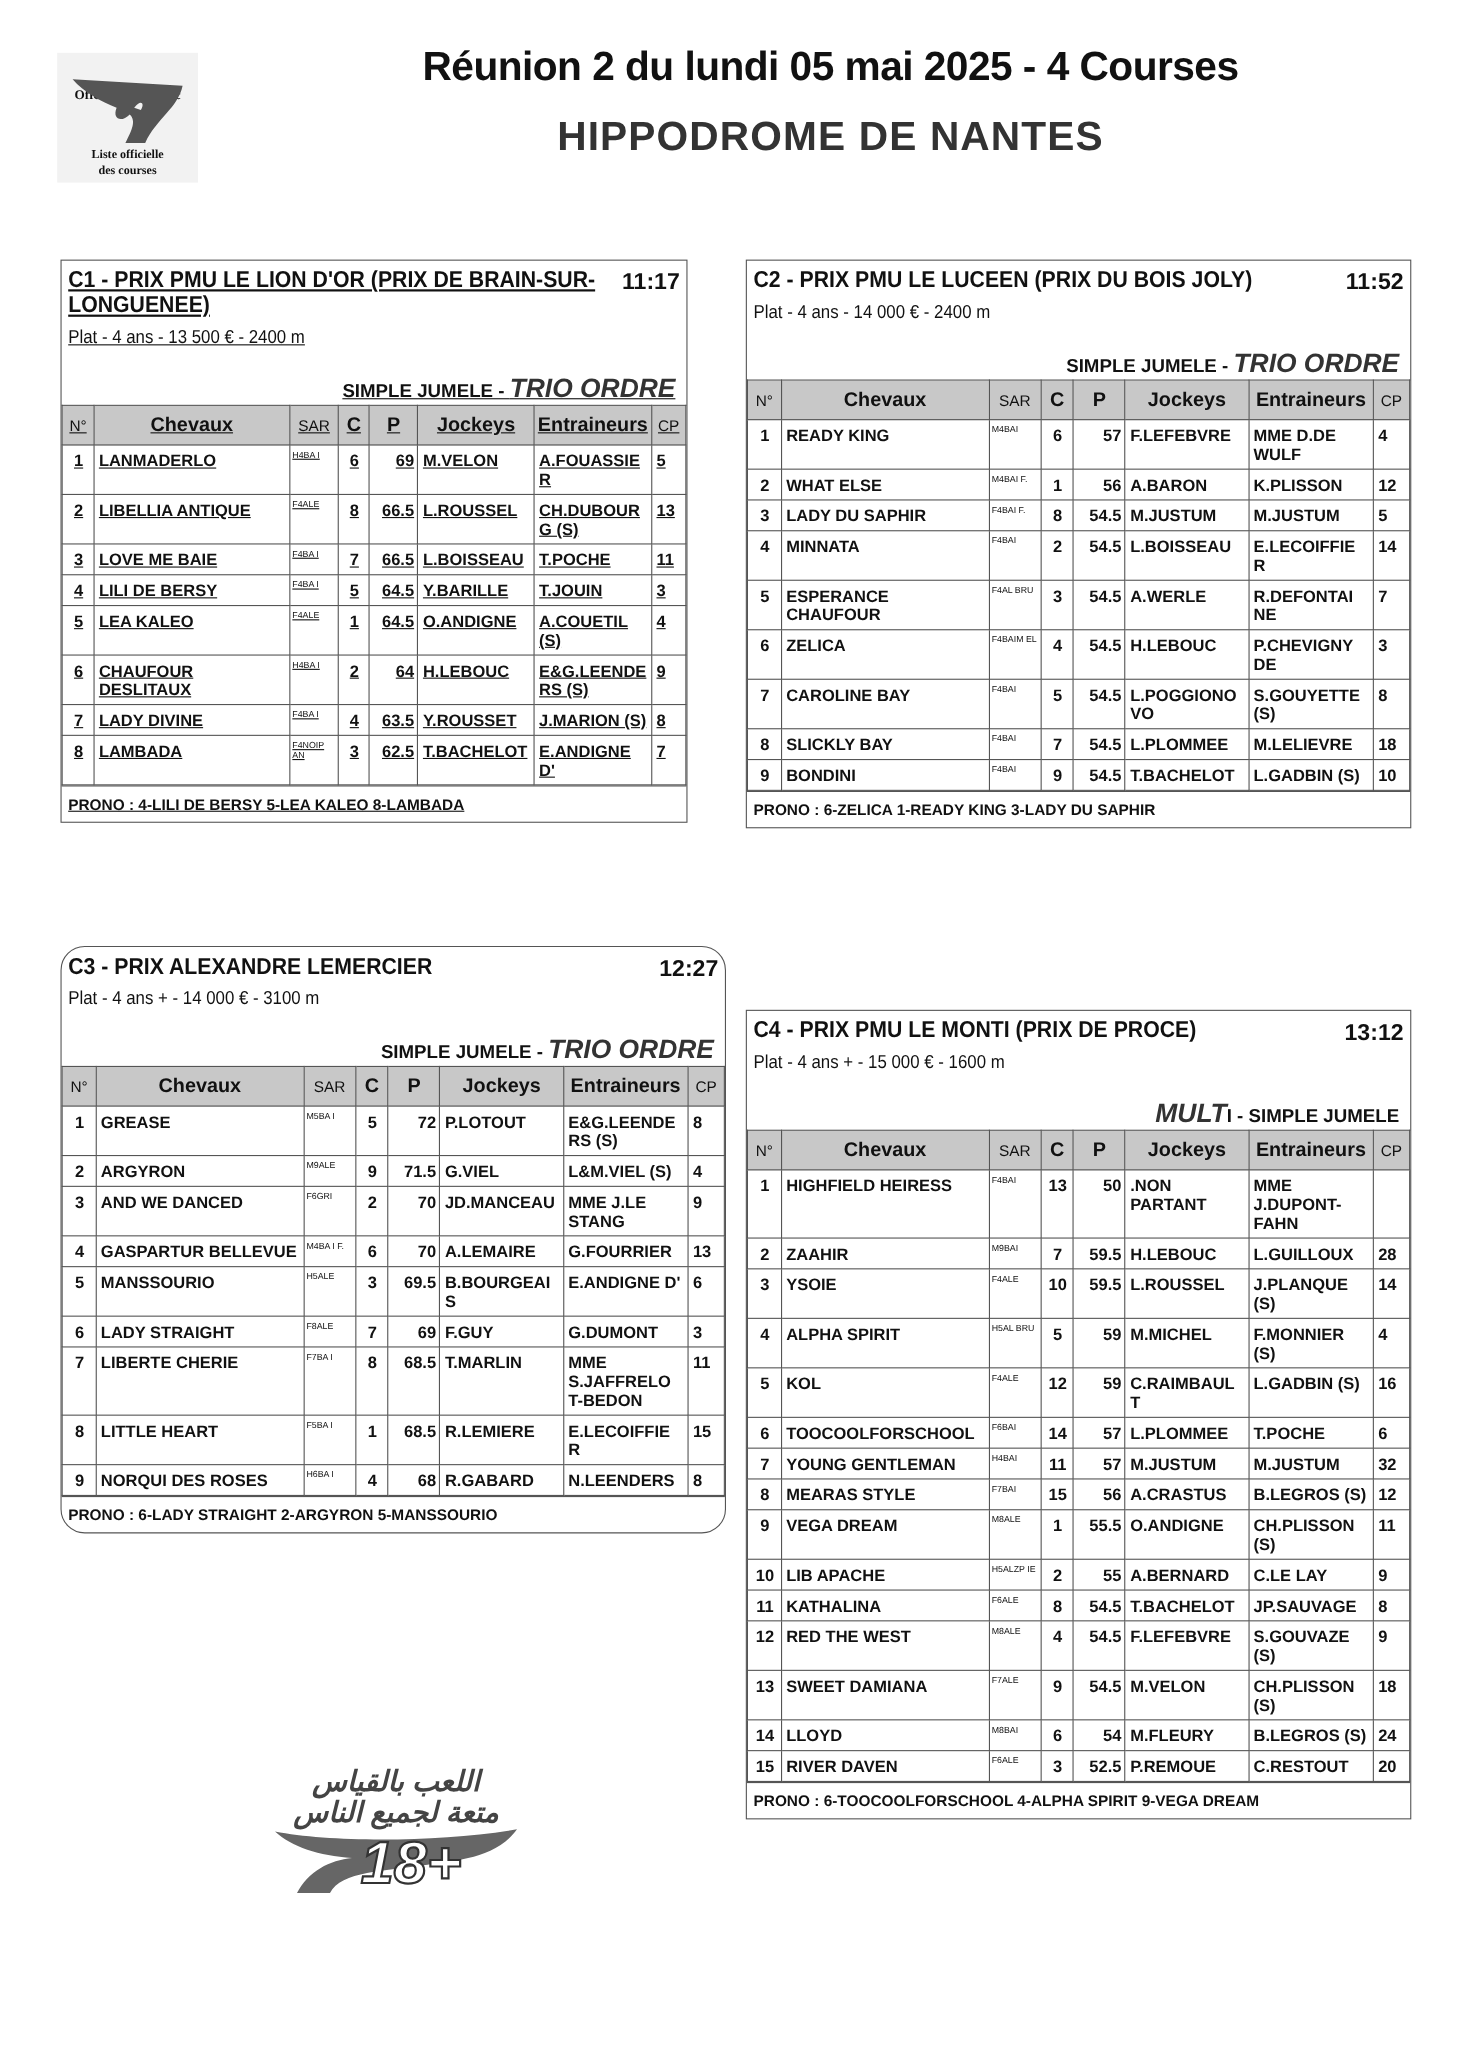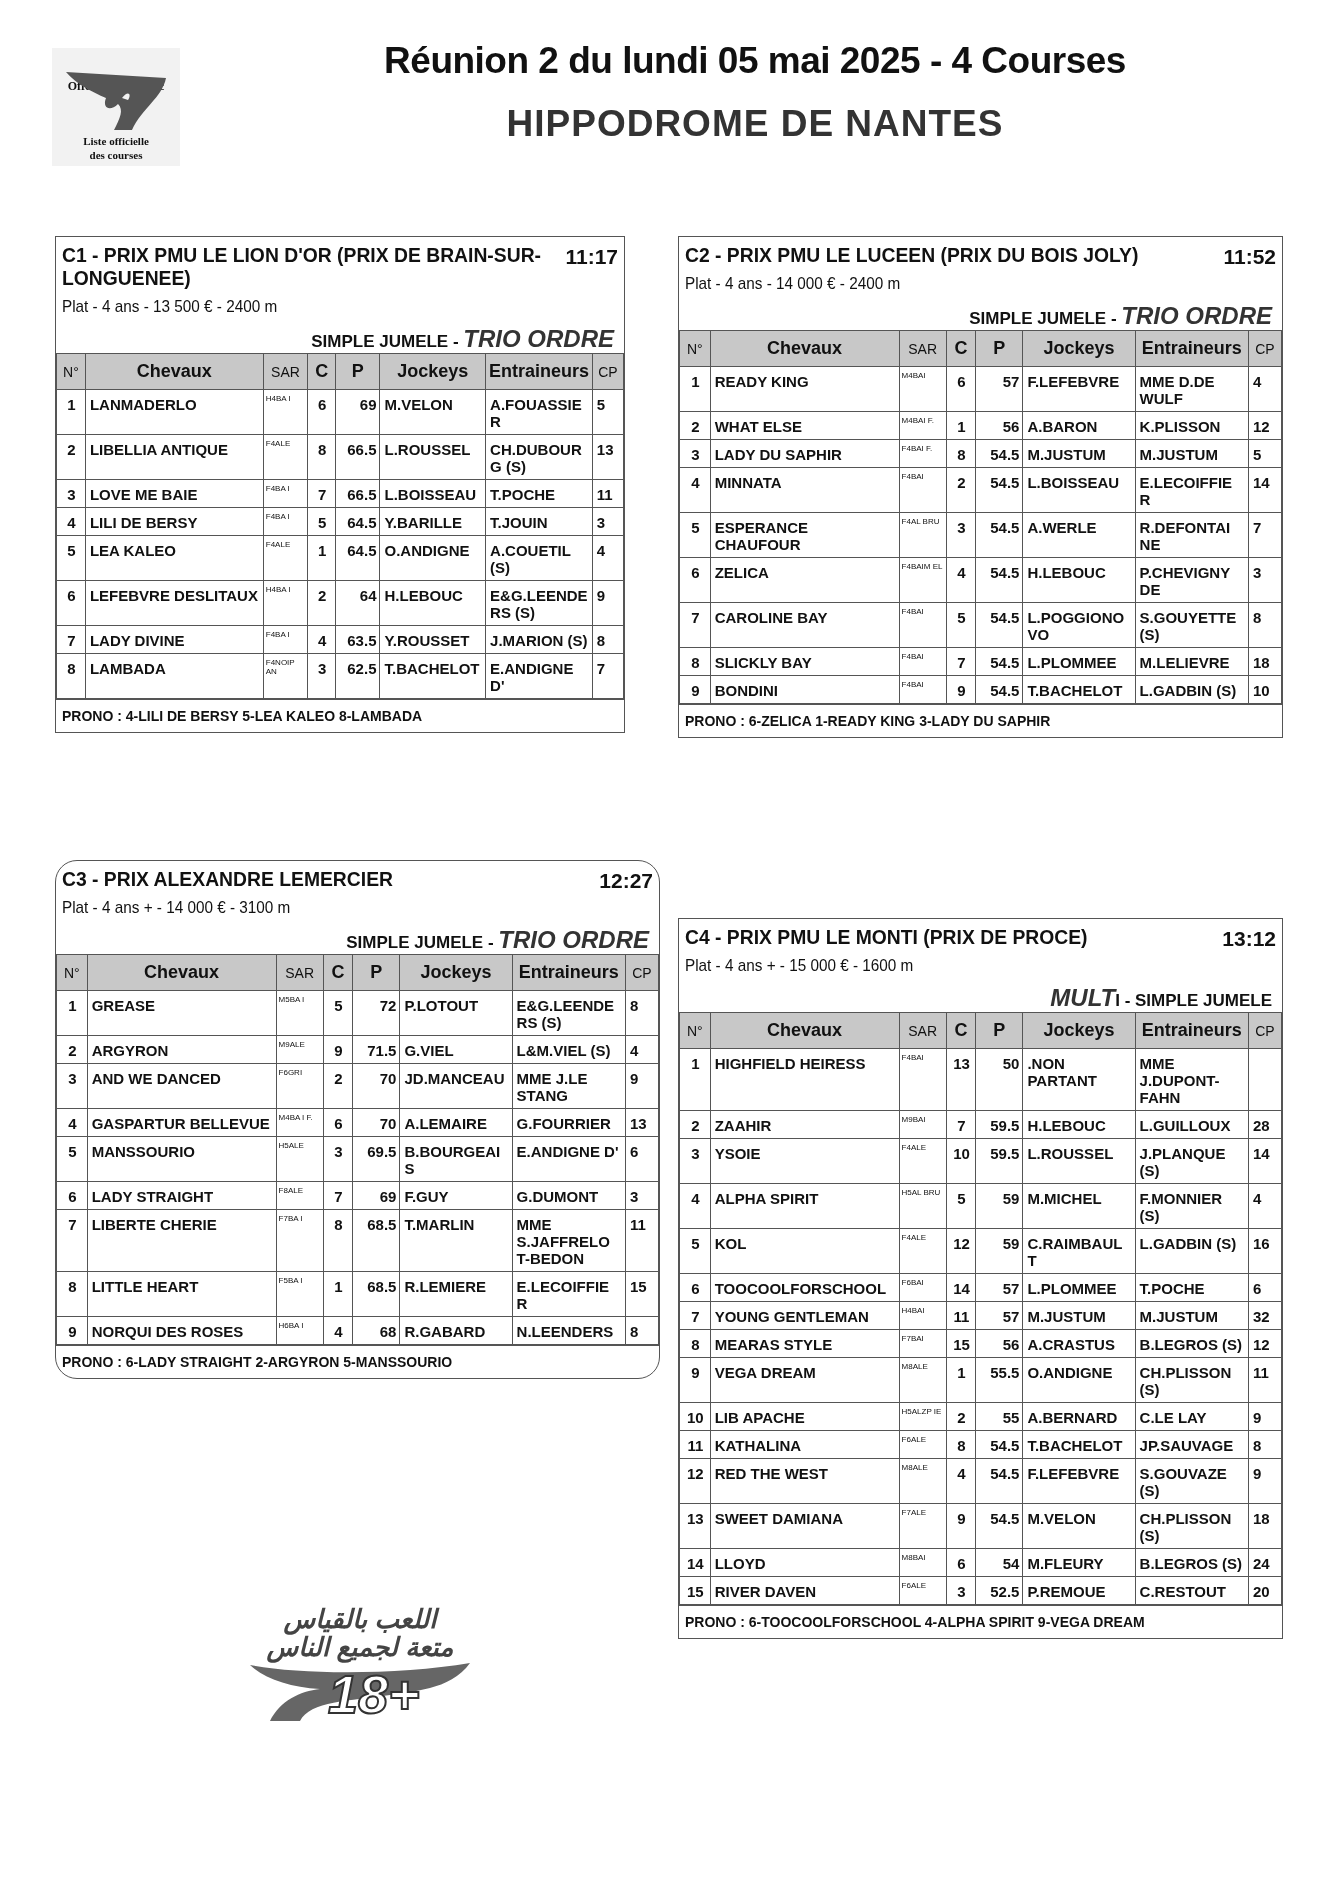--- a/index.html
+++ b/index.html
@@ -13,21 +13,21 @@
 
   .title { position: absolute; left: 180px; width: 1150px; text-align: center; font-weight: bold; }
   .title.t1 { top: 40px; font-size: 37px; letter-spacing: -0.5px; }
   .title.t2 { top: 103px; font-size: 37px; color: #333; letter-spacing: 1px; }
 
   .race { position: absolute; border: 1.5px solid #555; background: #fff; }
   .race .hdr { position: relative; padding: 6px 6px 0 6px; }
   .race .rtitle { font-size: 21px; font-weight: bold; line-height: 23px; padding-right: 70px; transform: scaleX(0.92); transform-origin: left; width: 108%; }
   .race .rtime { position: absolute; right: 6px; top: 8px; font-size: 21px; font-weight: bold; }
   .race .cond { font-size: 17px; margin-top: 8px; transform: scaleX(0.9); transform-origin: left; }
-  .race .bets { text-align: right; font-weight: bold; font-size: 17px; margin-top: 8px; padding-right: 4px; height: 28px; }
+  .race .bets { text-align: right; font-weight: bold; font-size: 17px; margin-top: 23px; padding-right: 4px; height: 28px; }
   .race .bets .big { font-size: 24px; font-style: italic; color: #333; }
 
   table { border-collapse: collapse; width: 100%; table-layout: fixed; }
   th { background: #c8c8c8; border: 1.5px solid #555; font-weight: bold; font-size: 18px; height: 36px; transform-origin: center; }
   th.small { font-size: 14px; font-weight: normal; }
   td { border: 1.5px solid #555; vertical-align: top; font-size: 15px; font-weight: bold; padding: 6px 3px 4px 4px; line-height: 17px; }
   td.num { text-align: center; }
   td.sar { font-size: 8px; font-weight: normal; line-height: 9px; padding: 4px 2px; }
   td.c { text-align: center; }
   td.p { text-align: right; padding-right: 3px; }
@@ -47,21 +47,21 @@
   </svg>
   <div class="l2">
     <div>Liste officielle</div>
     <div>des courses</div>
   </div>
 </div>
 
 <div class="title t1">Réunion 2 du lundi 05 mai 2025 - 4 Courses</div>
 <div class="title t2">HIPPODROME DE NANTES</div>
 
-<div class="race" id="race-0" style="left:55px; top:236px; width:570px;">
+<div class="race" id="race-0" style="left:55px; top:236px; width:570px;text-decoration:underline;">
     <div class="hdr">
       <div class="rtitle">C1 -  PRIX PMU LE LION D'OR (PRIX DE BRAIN-SUR-LONGUENEE)</div>
       <div class="rtime">11:17</div>
       <div class="cond">Plat - 4 ans - 13 500 € - 2400 m</div>
       <div class="bets"><span>SIMPLE JUMELE - </span><span class="big">TRIO ORDRE</span><span></span></div>
     </div>
     <table>
       <colgroup>
         <col style="width:26px">
         <col style="width:160px">
@@ -130,21 +130,21 @@
           <td class="horse">LEA KALEO</td>
           <td class="sar">F4ALE</td>
           <td class="c">1</td>
           <td class="p">64.5</td>
           <td class="jockey">O.ANDIGNE</td>
           <td class="trainer">A.COUETIL (S)</td>
           <td class="cp">4</td>
         </tr>
         <tr>
           <td class="num">6</td>
-          <td class="horse">LEFEBVRE DESLITAUX</td>
+          <td class="horse">CHAUFOUR DESLITAUX</td>
           <td class="sar">H4BA I</td>
           <td class="c">2</td>
           <td class="p">64</td>
           <td class="jockey">H.LEBOUC</td>
           <td class="trainer">E&amp;G.LEENDE RS (S)</td>
           <td class="cp">9</td>
         </tr>
         <tr>
           <td class="num">7</td>
           <td class="horse">LADY DIVINE</td>

